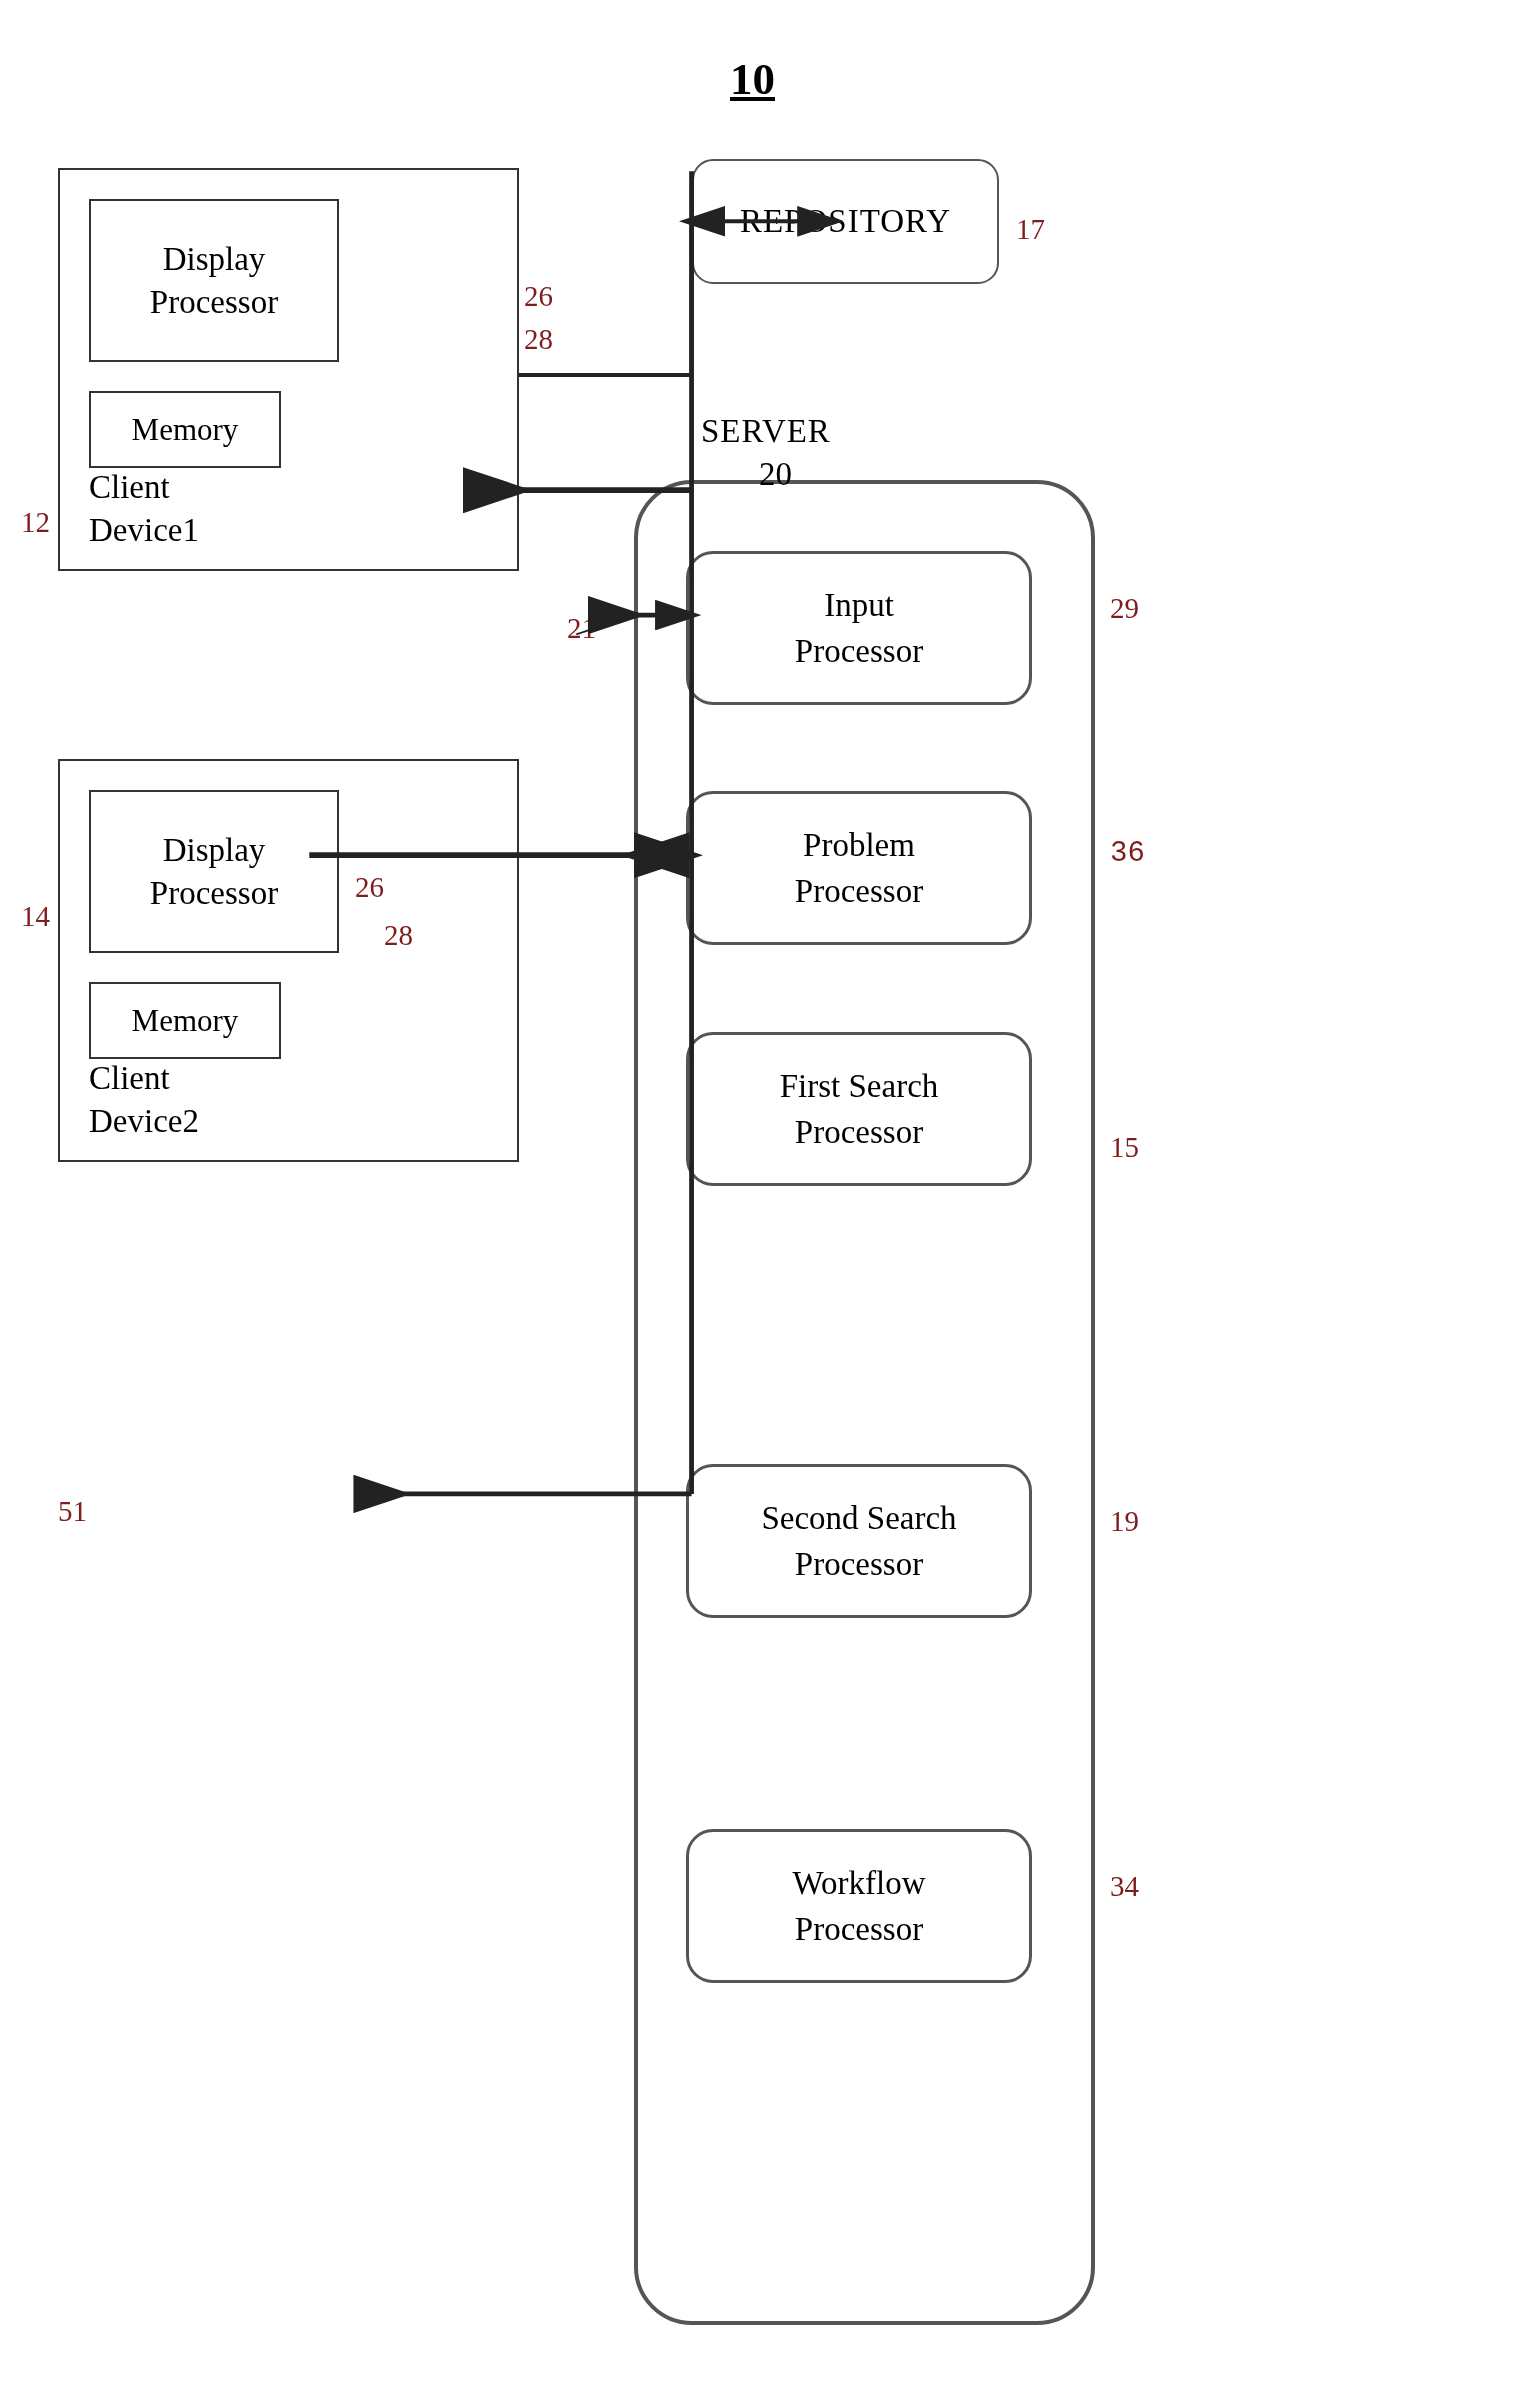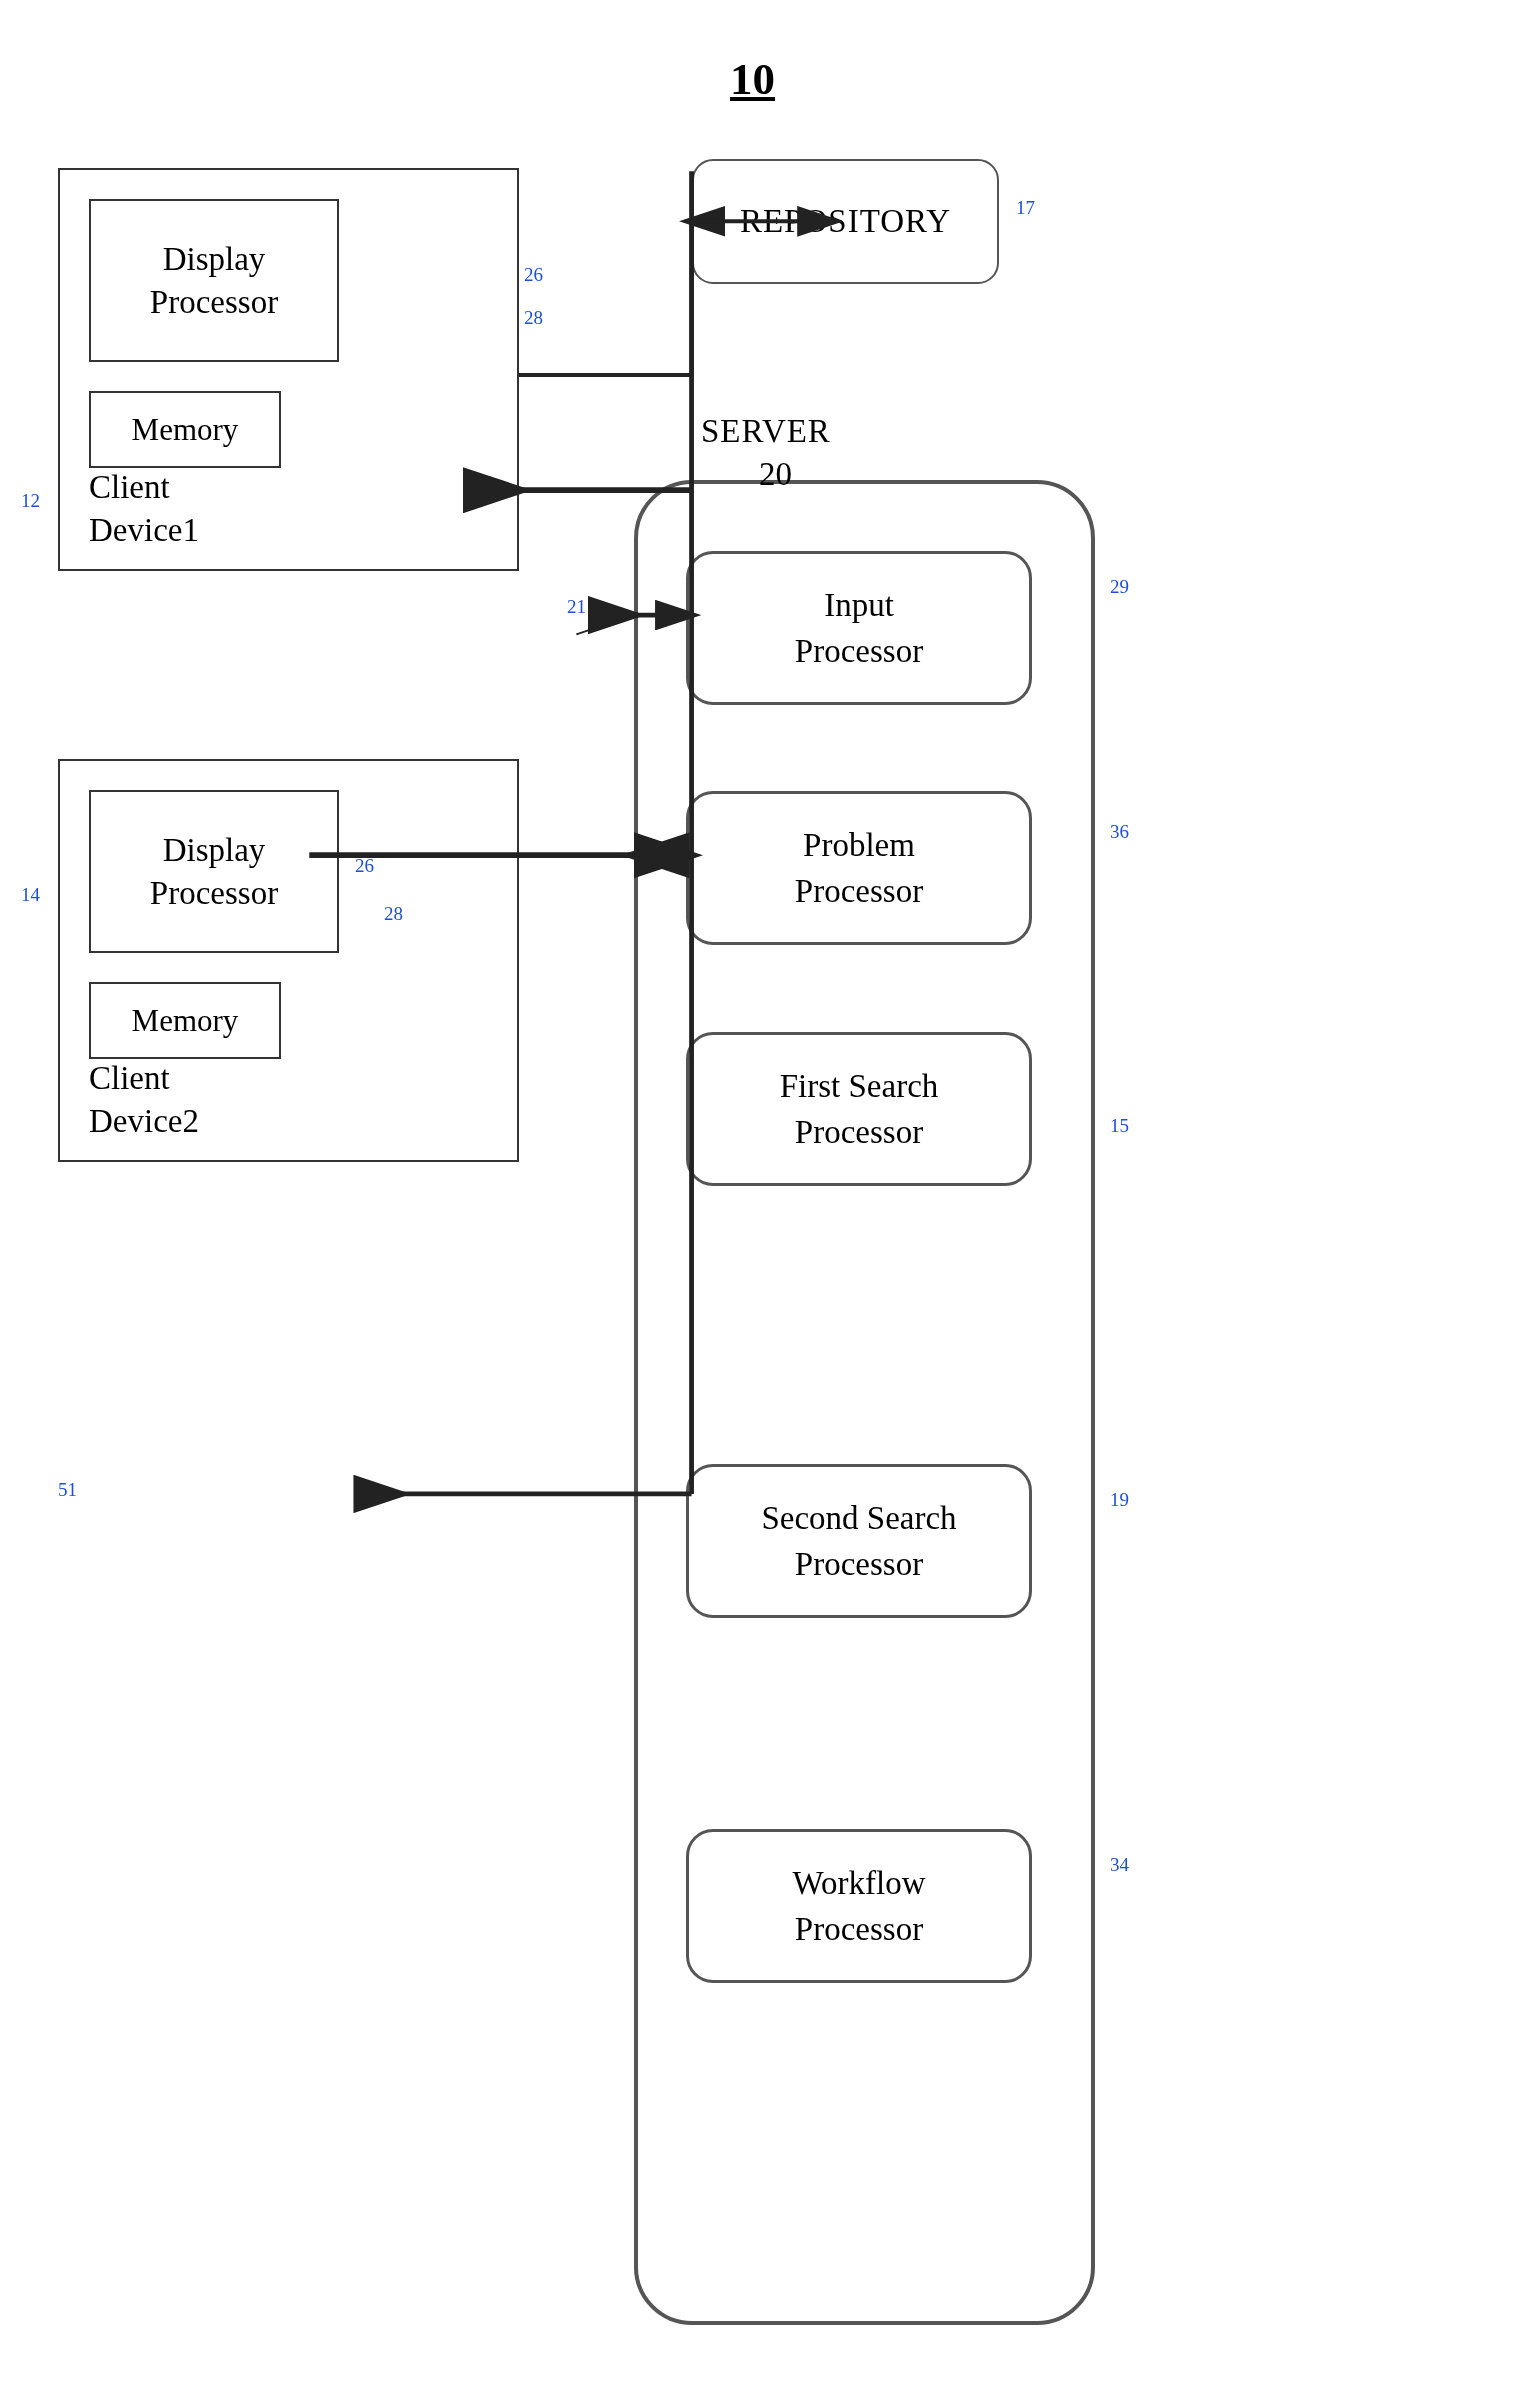--- a/index.html
+++ b/index.html
@@ -197,22 +197,23 @@
 
     .proc-input    { top: 67px; }
     .proc-problem  { top: 307px; }
     .proc-first    { top: 548px; }
     .proc-second   { top: 980px; }
     .proc-workflow { top: 1345px; }
 
     
     .ref {
       position: absolute;
-      font-size: 19px;
-      color: #1d4ed8;
+      font-size: 29px;
+      color: #7f1d1d;
+      margin-top: 16px;
     }
 
     
     .svg-overlay {
       position: absolute;
       top: 0; left: 0;
       width: 1532px;
       height: 2402px;
       pointer-events: none;
     }
@@ -267,21 +268,21 @@
 
     <div class="proc-box proc-second">Second Search<br>Processor</div>
 
     <div class="proc-box proc-workflow">Workflow<br>Processor</div>
   </div>
 
   <div class="server-label">SERVER</div>
   <div class="server-number">20</div>
 
   <div class="ref" style="top:576px; left:1110px;">29</div>
-  <div class="ref" style="top:821px; left:1110px;">36</div>
+  <div class="ref" style="top:821px; left:1110px;font-family:Liberation Mono, monospace;">36</div>
   <div class="ref" style="top:1115px; left:1110px;font-family:Liberation Serif, serif;">15</div>
   <div class="ref" style="top:1489px; left:1110px;">19</div>
   <div class="ref" style="top:1854px; left:1110px;">34</div>
 
   <div class="ref" style="top:596px; left:567px;">21</div>
 
   <svg class="svg-overlay" viewBox="0 0 1595 2500" width="1532" height="2402">
     <defs>
       <marker id="arrowhead" markerWidth="12" markerHeight="8" refX="10" refY="4" orient="auto">
         <polygon points="0 0, 12 4, 0 8" fill="#222"></polygon>

